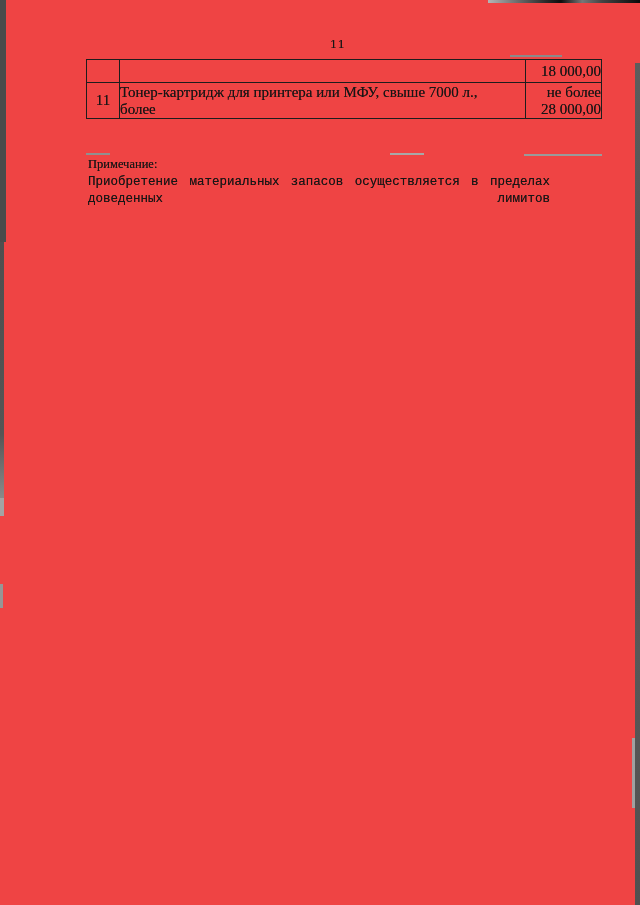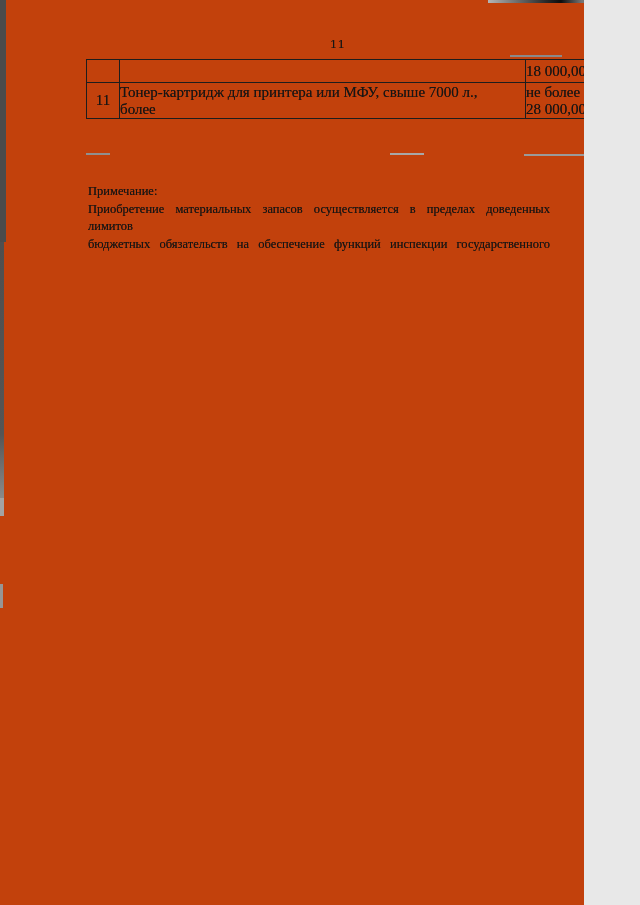--- a/index.html
+++ b/index.html
@@ -1,18 +1,18 @@
 <!DOCTYPE html>
 <html><head>
 <meta charset="utf-8">
 <style>
   html,body { margin:0; padding:0; background:#e8e8e8; }
   .page {
-    position:relative; width:584px; height:905px;
-    background:#c2410c; overflow:hidden;
+    position:relative; width:640px; height:905px;
+    background:#ef4444; overflow:hidden;
     font-family:"Liberation Serif","DejaVu Serif",serif;
     color:#161616;
     text-shadow:0 0 0.5px rgba(10,10,10,0.65);
   }
 
   
   .left-bar-top  { position:absolute; left:0; top:0;   width:6px; height:242px; background:#4b4b4b; }
   .left-bar-mid  { position:absolute; left:0; top:242px; width:4px; height:256px;
                    background:linear-gradient(180deg,#4f4f4f 0%,#555 75%,#8a8a8a 100%); }
   .left-bar-tail { position:absolute; left:0; top:498px; width:4px; height:18px; background:#a3a3a3; }
@@ -38,31 +38,31 @@
     position:absolute; left:86px; top:59px; width:515px;
     border-collapse:collapse; table-layout:fixed;
     font-size:15px; line-height:17px;
   }
   table.price-table td {
     border:1.4px solid #1d1d1d; padding:0; overflow:hidden;
     vertical-align:middle;
   }
   td.c-num   { text-align:center; }
   td.c-name  { text-align:left; padding:1px 4px 2px 7px; }
-  td.c-price { text-align:left; padding:1px 2px; }
+  td.c-price { text-align:right; padding:1px 2px; }
   tr.r-part  { height:23px; }
   tr.r-11    { height:36px; }
   tr.r-12    { height:32px; }
 
   
   .note {
-    position:absolute; left:88px; top:183px; width:462px;
+    position:absolute; left:88px; top:156px; width:462px;
     font-size:12.5px; line-height:17.6px;
   }
-  .note-line.just { text-align:justify; text-align-last:justify; }
+  .note-line.just { text-align:justify; text-align-last:justify;font-family:Liberation Mono, monospace; }
 </style>
 </head>
 <body>
 
 <div class="page">
 
   <div class="left-bar-top"></div>
   <div class="left-bar-mid"></div>
   <div class="left-bar-tail"></div>
   <div class="left-bar-frag"></div>
@@ -100,16 +100,15 @@
         <div>не более</div>
         <div>28 000,00</div>
       </td>
     </tr>
   </tbody>
     </table>
 
   <div class="note">
     <div class="note-label">Примечание:</div>
     <div class="note-line just">Приобретение материальных запасов осуществляется в пределах доведенных лимитов</div>
-    <div class="note-line just">бюджетных обязательств на обеспечение функций инспекции государственного</div>
   </div>
 
 </div>
 
 </body></html>

